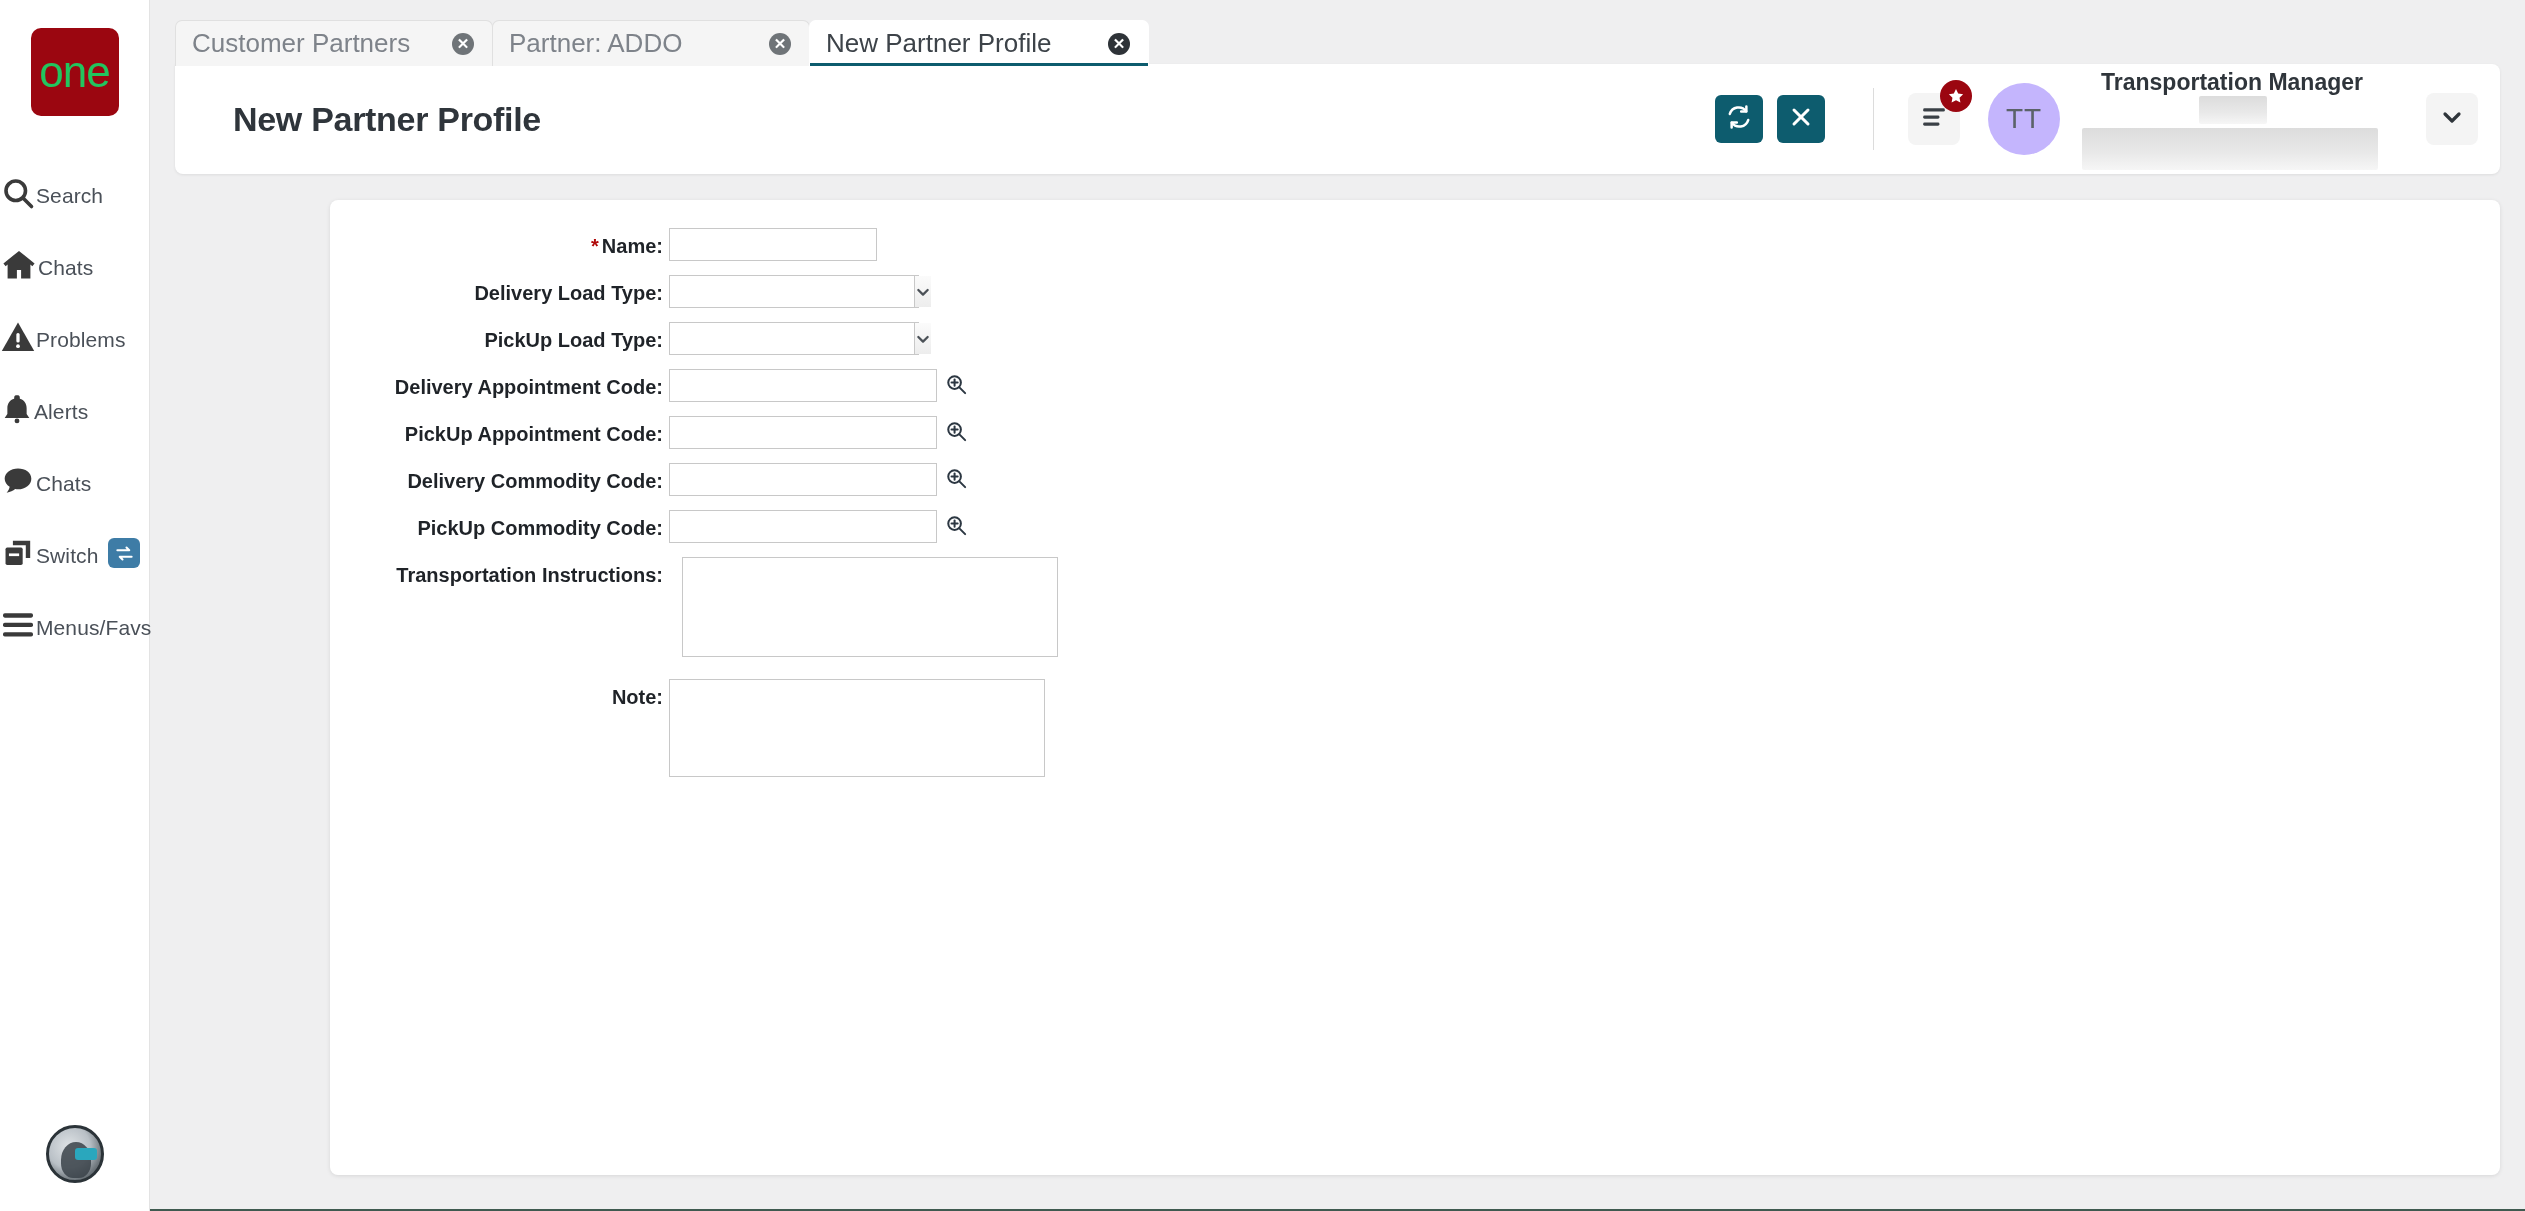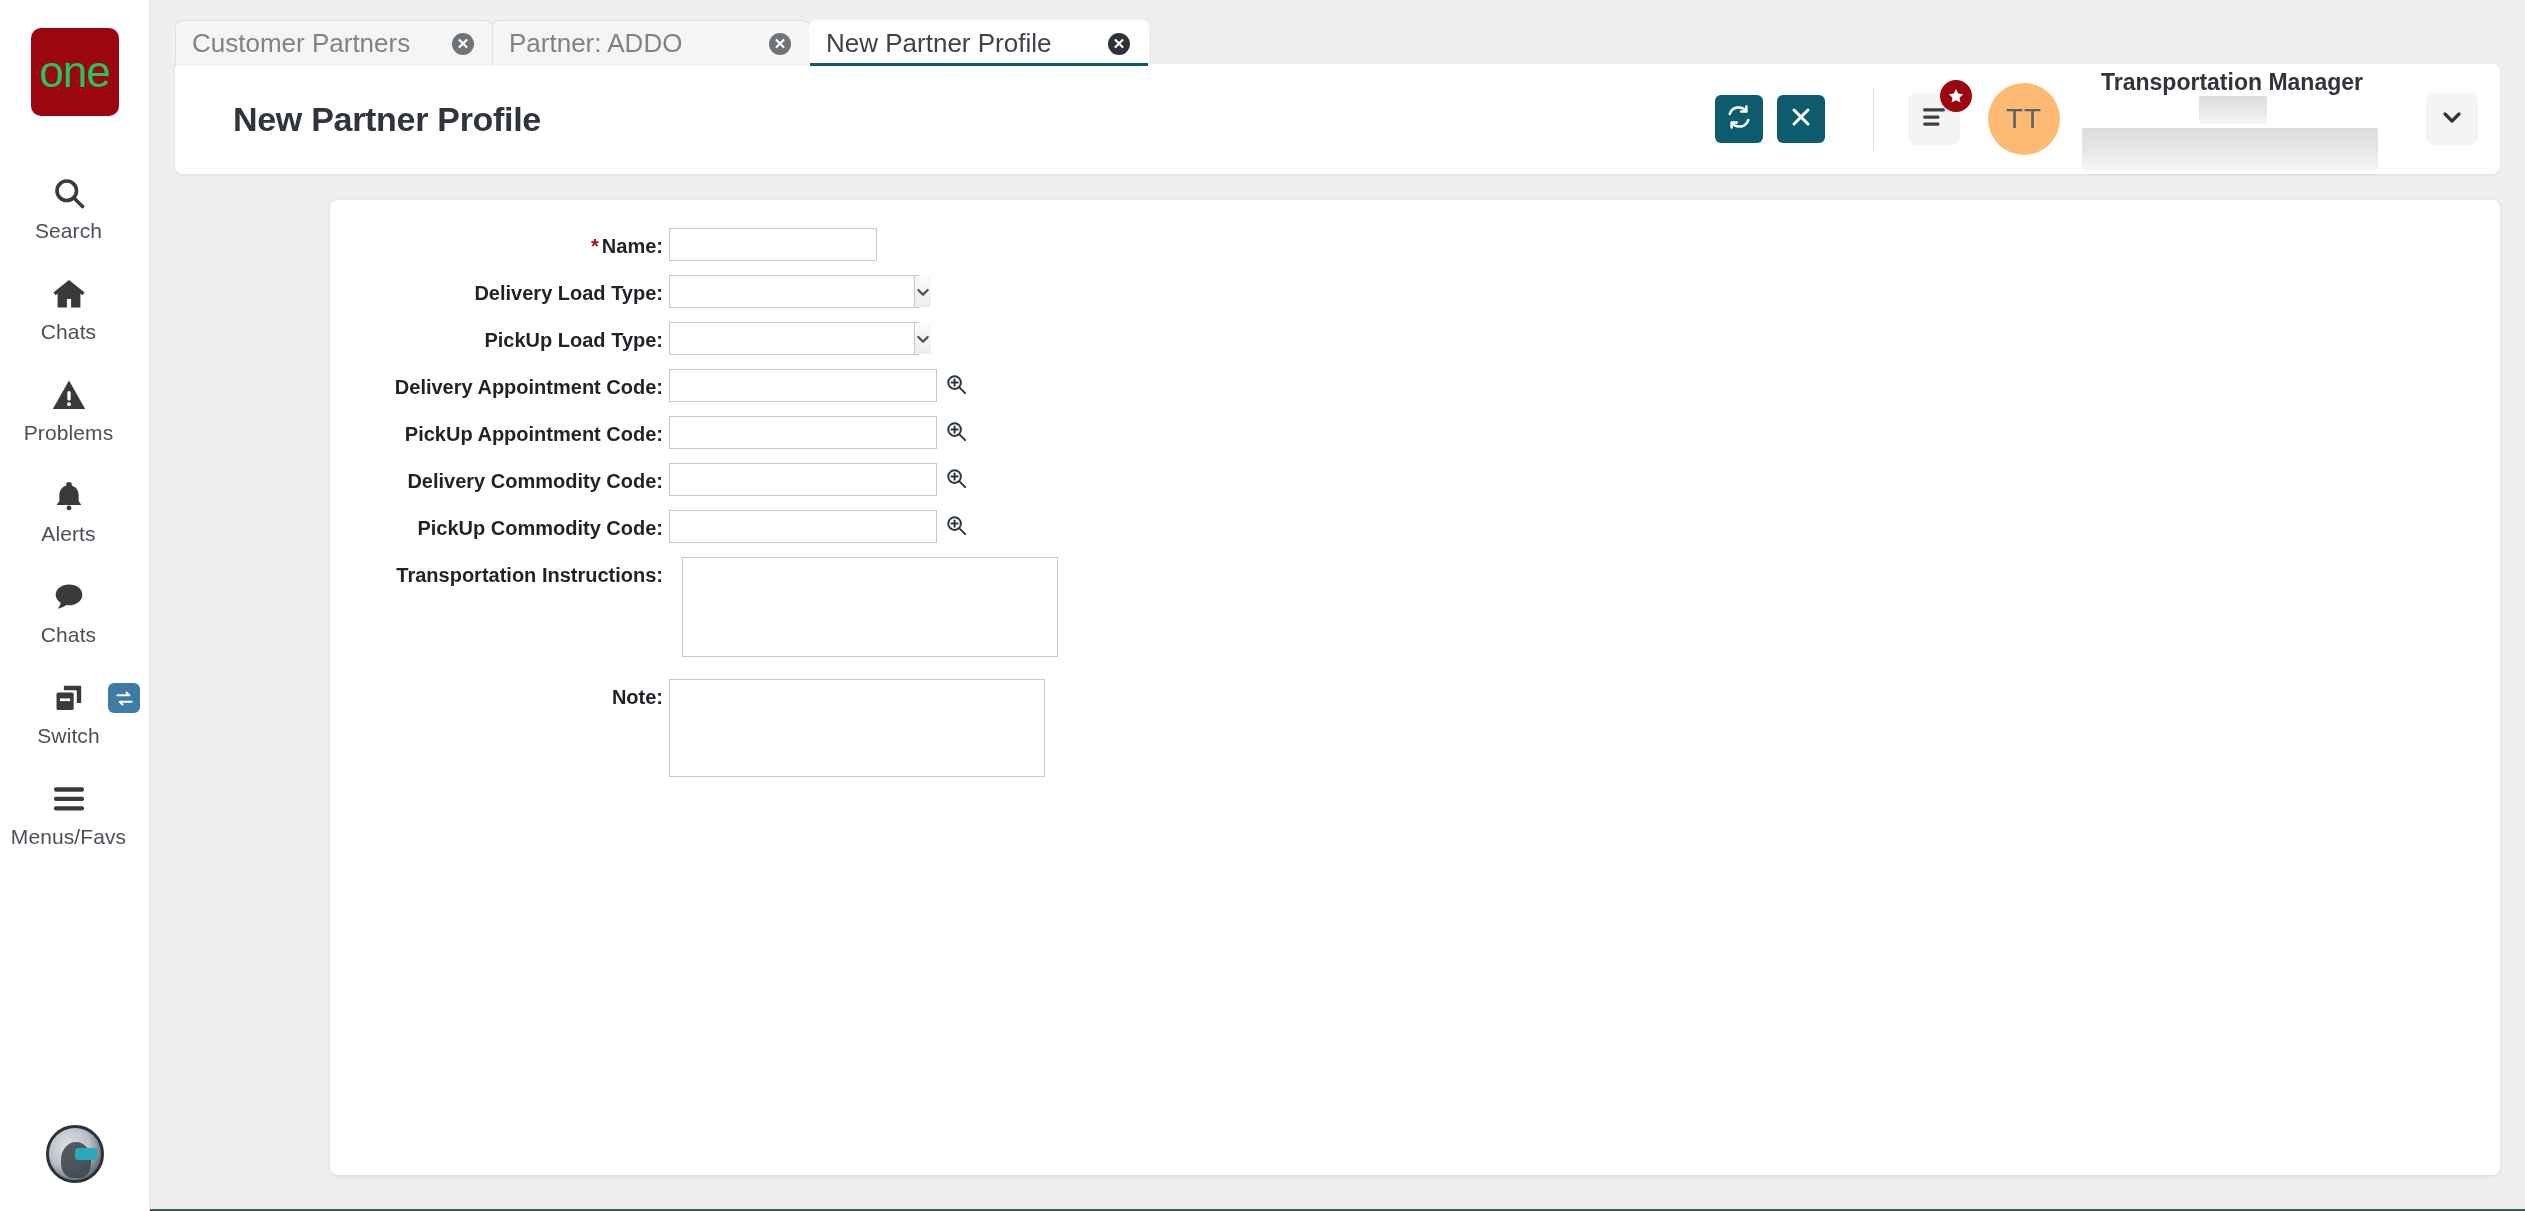--- a/index.html
+++ b/index.html
@@ -54,21 +54,21 @@
     width: 100%;
     display: flex;
     flex-direction: column;
     align-items: center;
   }
   .nav-item {
     position: relative;
     width: 100%;
     padding: 16px 12px 14px 0;
     display: flex;
-    flex-direction: column;
+    flex-direction: row;
     align-items: center;
     cursor: pointer;
     user-select: none;
   }
   .nav-icon {
     display: flex;
     align-items: center;
     justify-content: center;
     height: 42px;
     color: #3a3a3a;
@@ -258,21 +258,21 @@
     border-radius: 50%;
     background: #9b0610;
     display: flex;
     align-items: center;
     justify-content: center;
     color: #ffffff;
   }
   .user-avatar {
     width: 72px; height: 72px;
     border-radius: 50%;
-    background: #fdba74;
+    background: #c4b5fd;
     display: flex;
     align-items: center;
     justify-content: center;
     font-size: 28px;
     color: #5b6269;
     margin-left: 28px;
     letter-spacing: 1px;
     cursor: pointer;
   }
   .user-block {

